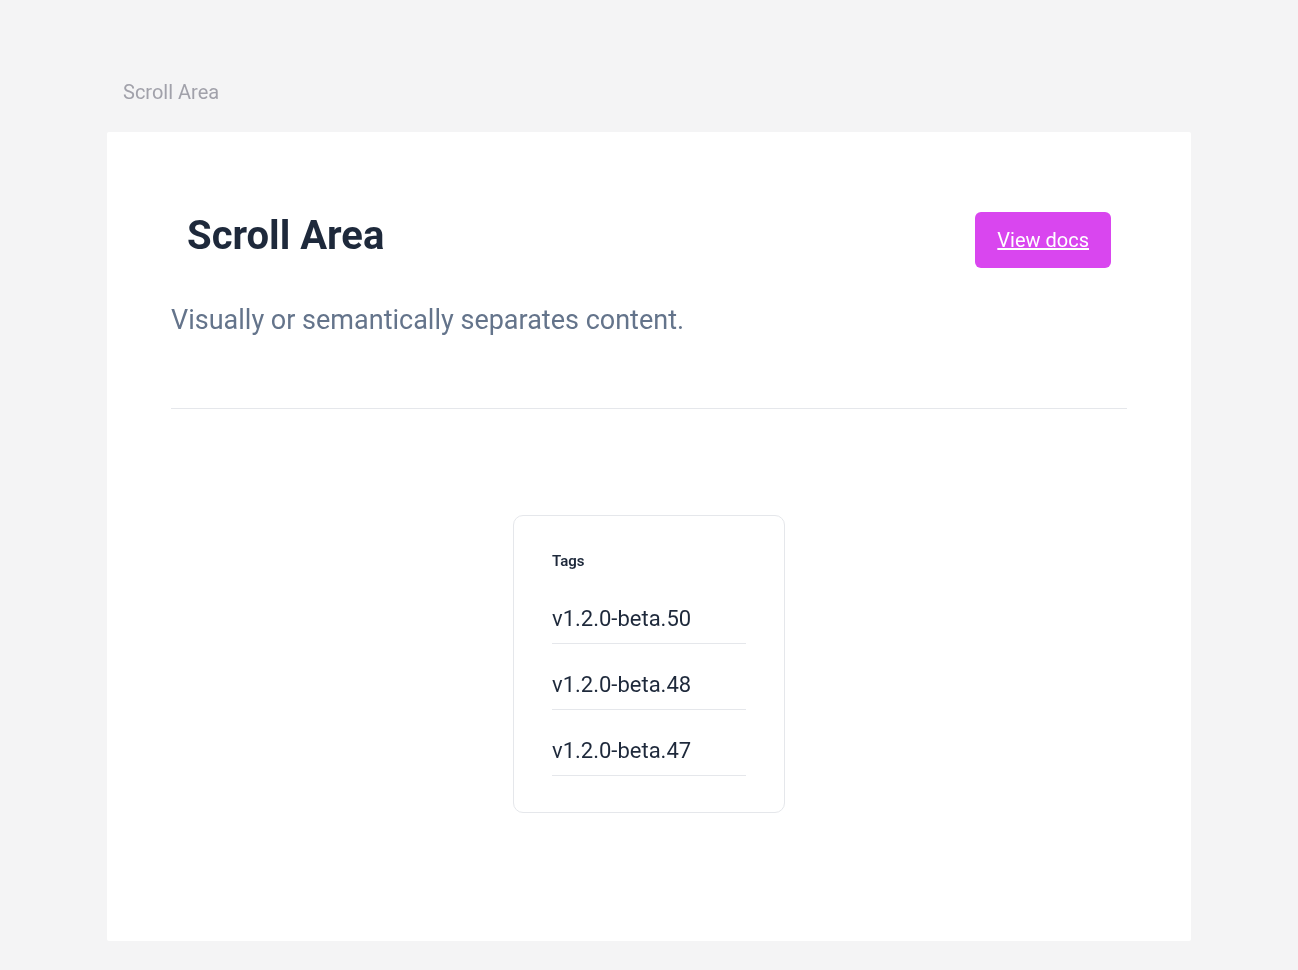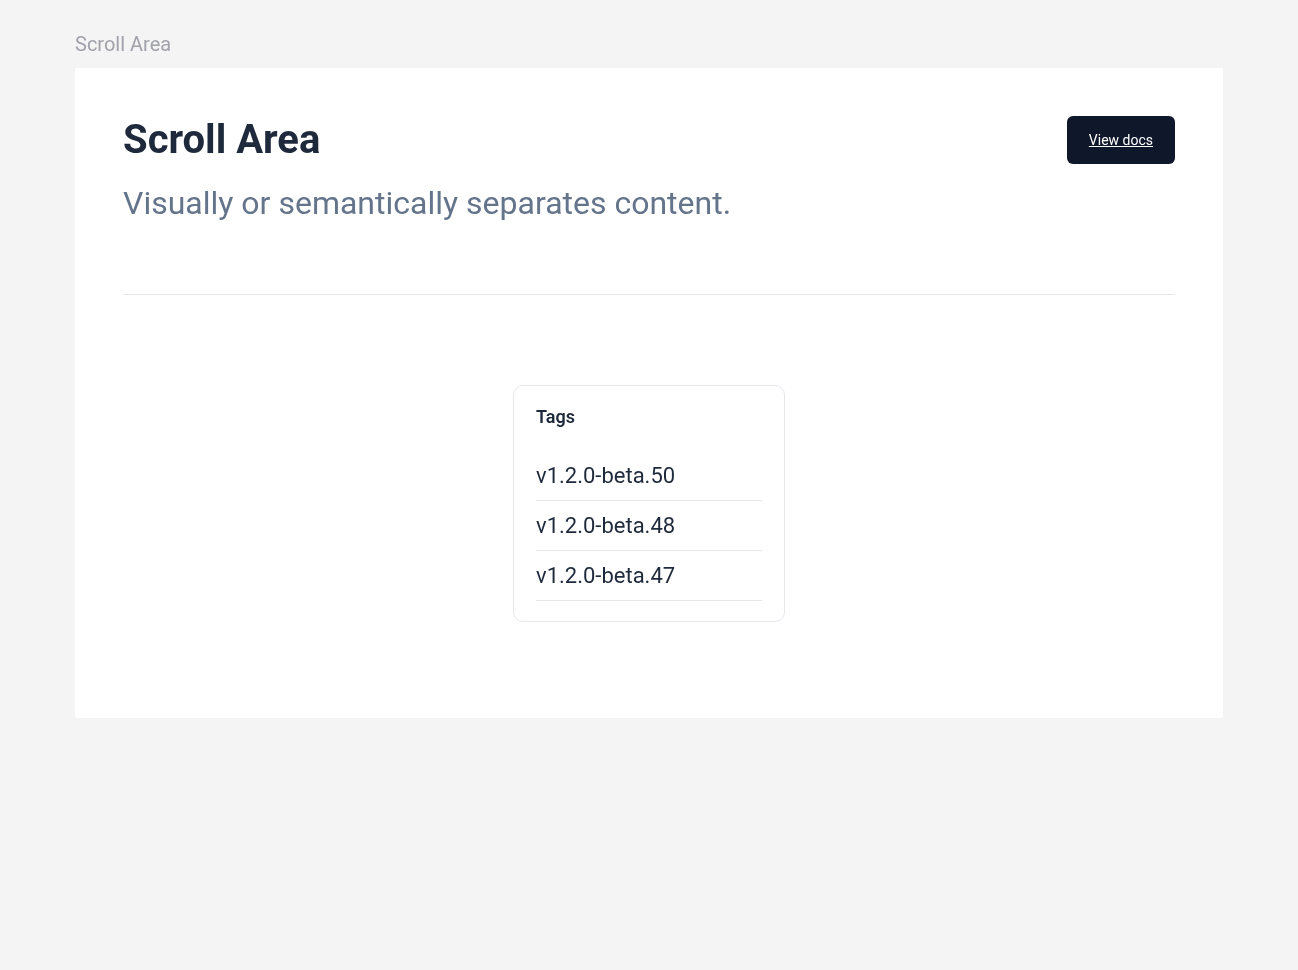--- a/index.html
+++ b/index.html
@@ -1,16 +1,16 @@
 <!DOCTYPE html>
 <html><head>
   <meta charset="utf-8">
   <style>
     * {
-      margin: 0;
+      margin: 16px;
       padding: 0;
       box-sizing: border-box;
     }
     
     body {
       font-family: -apple-system, BlinkMacSystemFont, "Segoe UI", Roboto, "Helvetica Neue", Arial, sans-serif;
       background-color: #f4f4f5;
       padding: 0;
       min-height: 970px;
     }
@@ -37,34 +37,34 @@
     }
     
     .page-title {
       font-size: 40px;
       font-weight: 700;
       color: #1e293b;
       line-height: 1.2;
     }
     
     .view-docs-btn {
-      background-color: #0f172a;
+      background-color: #d946ef;
       color: #ffffff;
       border: none;
       padding: 16px 22px;
-      font-size: 14px;
+      font-size: 20px;
       font-weight: 400;
       text-decoration: underline;
       cursor: pointer;
       border-radius: 6px;
       font-family: inherit;
     }
     
     .page-subtitle {
-      font-size: 32px;
+      font-size: 27px;
       color: #64748b;
       font-weight: 400;
       margin-bottom: 72px;
     }
     
     .divider {
       border: none;
       border-top: 1px solid #e5e7eb;
       margin-bottom: 90px;
     }
@@ -77,21 +77,21 @@
     
     .scroll-box {
       width: 272px;
       border: 1px solid #e5e7eb;
       border-radius: 10px;
       padding: 20px 22px;
       background-color: #ffffff;
     }
     
     .scroll-box-title {
-      font-size: 18px;
+      font-size: 15px;
       font-weight: 600;
       color: #1e293b;
       margin-bottom: 24px;
     }
     
     .tag-item {
       font-size: 22px;
       color: #1e293b;
       padding: 12px 0;
       border-bottom: 1px solid #e5e7eb;

